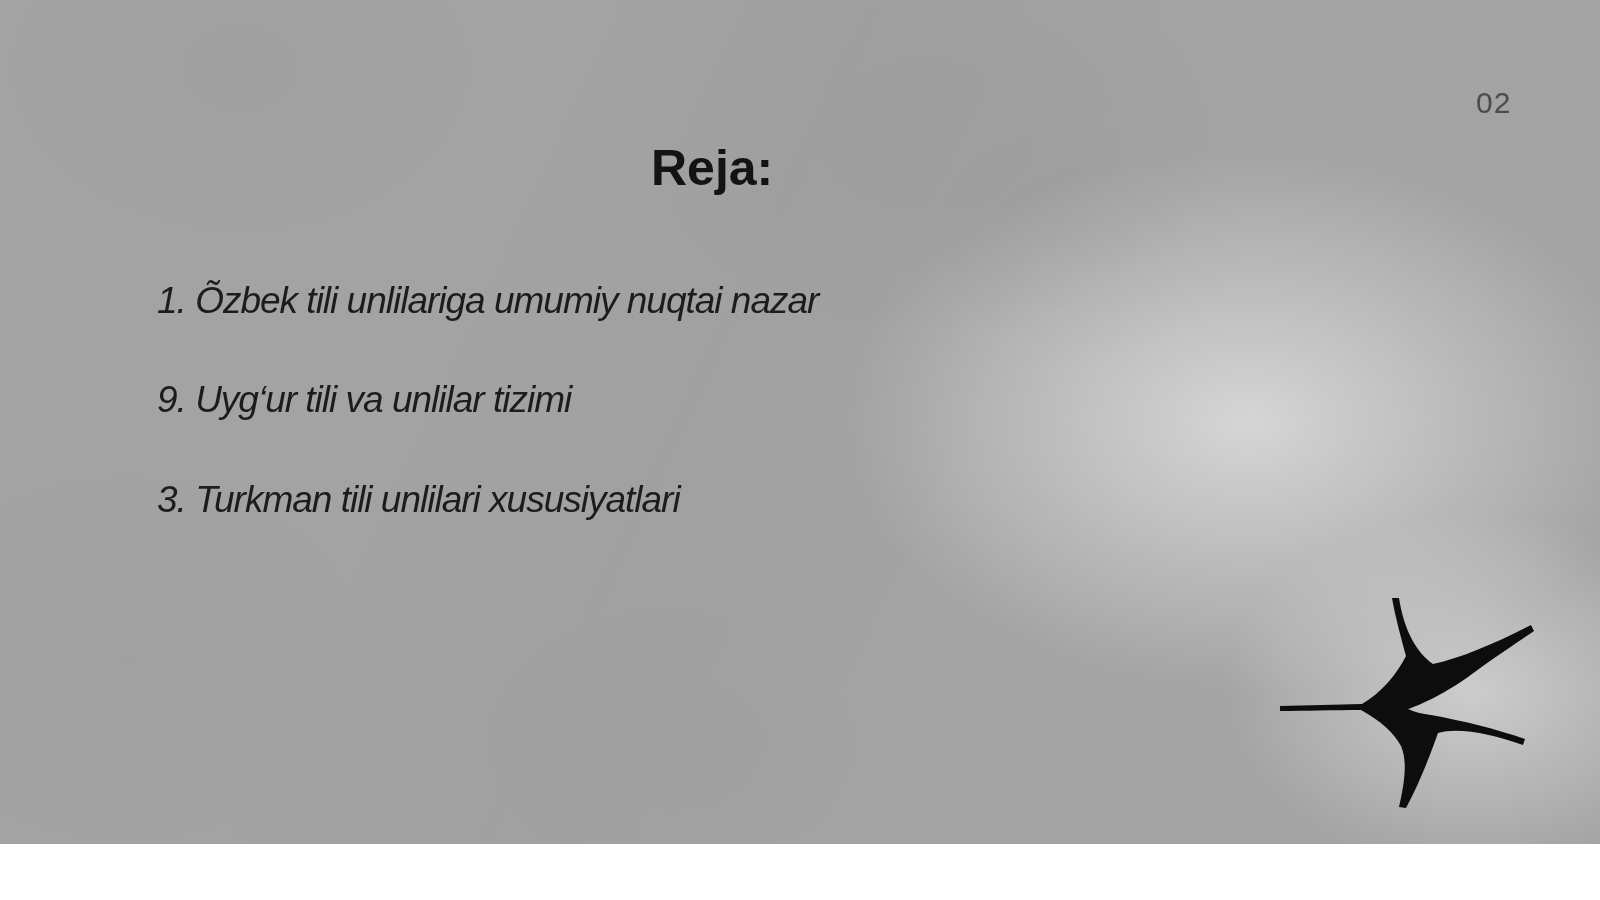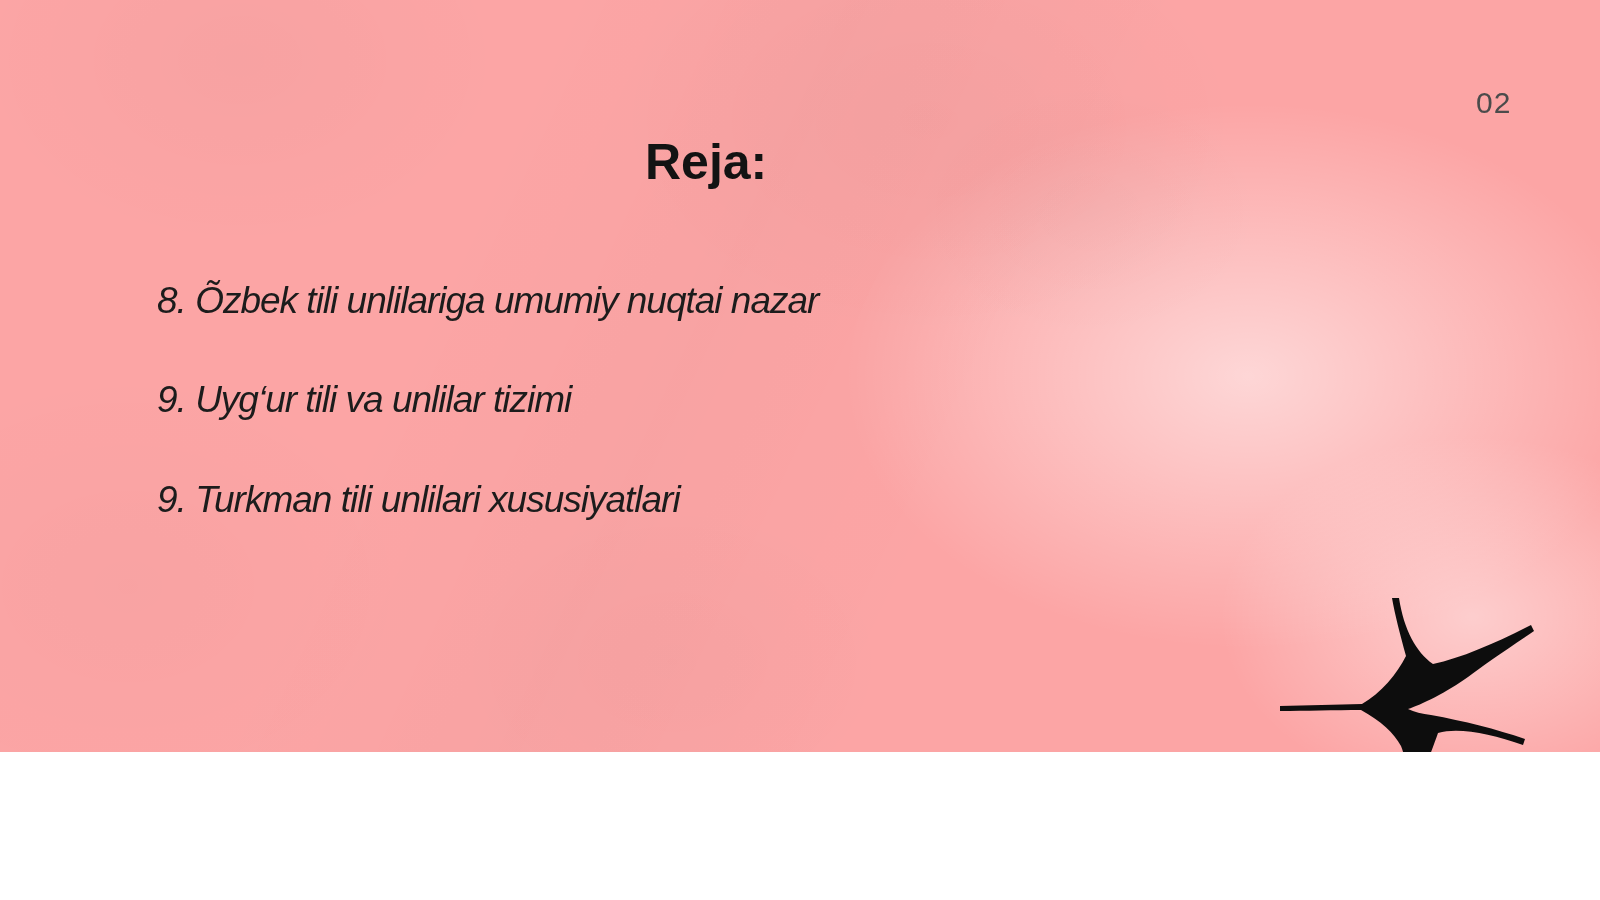--- a/index.html
+++ b/index.html
@@ -7,22 +7,22 @@
     padding: 0;
   }
   body {
     width: 1600px;
     height: 900px;
     font-family: "Liberation Sans", sans-serif;
   }
   .slide {
     position: relative;
     width: 1600px;
-    height: 752px;
-    background-color: #fca5a5;
+    height: 844px;
+    background-color: #a3a3a3;
     overflow: hidden;
   }
   
   .texture {
     position: absolute;
     inset: 0;
     pointer-events: none;
     background:
       radial-gradient(420px 300px at 15% 8%,  rgba(0,0,0,0.020), transparent 65%),
       radial-gradient(520px 360px at 58% 16%, rgba(0,0,0,0.022), transparent 62%),
@@ -76,26 +76,26 @@
 </style>
 </head>
 <body>
 
 <div class="slide">
 
   <div class="texture"></div>
 
   <div class="page-number">02</div>
 
-  <h1 class="title" style="margin:3px; font-size:50px;">Reja:</h1>
+  <h1 class="title" style="margin:9px; font-size:50px;">Reja:</h1>
 
   <div class="agenda">
-    <div class="agenda-item">8. Õzbek tili unlilariga umumiy nuqtai nazar</div>
+    <div class="agenda-item">1. Õzbek tili unlilariga umumiy nuqtai nazar</div>
     <div class="agenda-item">9. Uyg‘ur tili va unlilar tizimi</div>
-    <div class="agenda-item">9. Turkman tili unlilari xususiyatlari</div>
+    <div class="agenda-item">3. Turkman tili unlilari xususiyatlari</div>
   </div>
 
   <svg class="star-decoration" viewBox="0 0 360 260" xmlns="http://www.w3.org/2000/svg" aria-hidden="true">
     <path fill="#0d0d0d" d="M 152,28 L 159,28
              C 164,60 176,82 193,94
              C 222,88 258,72 291,55
              L 294,61
              C 266,80 242,96 228,107
              C 207,122 181,135 168,139
              C 174,142 182,144 191,145

